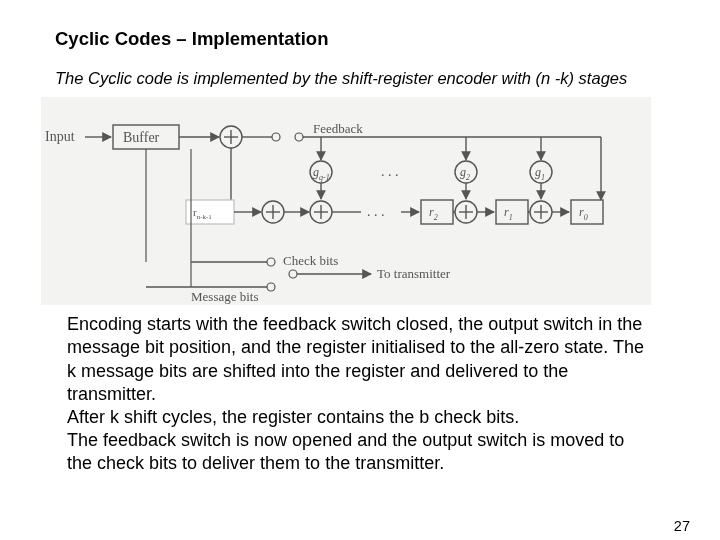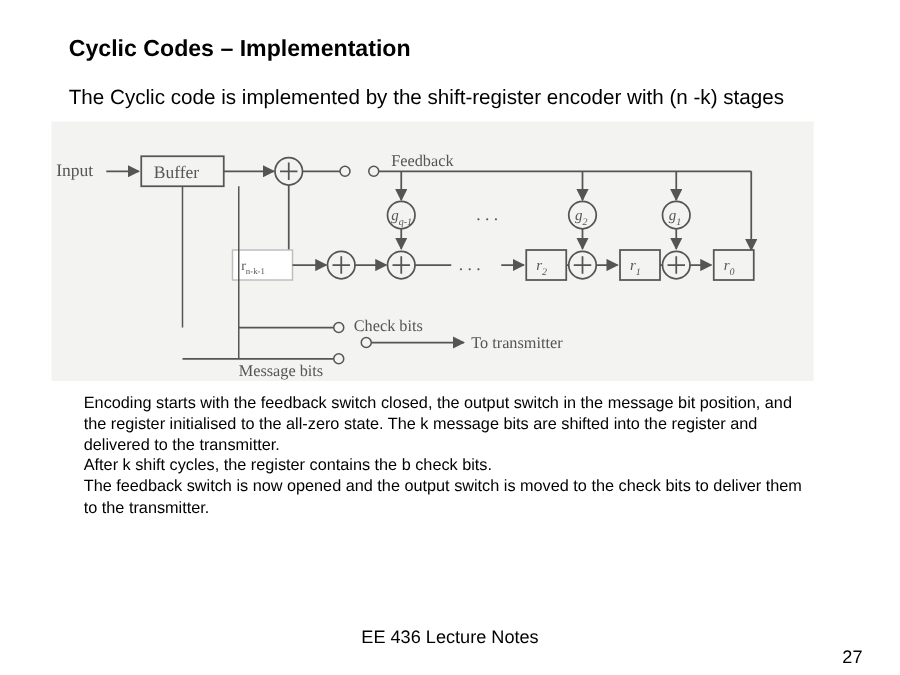--- a/index.html
+++ b/index.html
@@ -23,23 +23,24 @@
     font-size: 18.5px;
     font-weight: bold;
     color: #000;
     margin: 8px 0 18px 0;
   }
   .intro {
     font-size: 16.5px;
     color: #000;
     line-height: 1.3;
     margin-bottom: 8px;
+    font-style: italic;
   }
   .desc {
-    font-size: 13px;
+    font-size: 18px;
     color: #000;
     line-height: 1.28;
     margin: 4px 12px 0 12px;
   }
   .footer-center {
     position: absolute;
     bottom: 22px;
     left: 0;
     width: 720px;
     text-align: center;
@@ -172,15 +173,14 @@
     <circle cx="230" cy="190" r="4" fill="#f3f3f1" stroke="#555" stroke-width="1.2"></circle>
     <text x="150" y="204" font-size="13">Message bits</text>
 
     <circle cx="252" cy="177" r="4" fill="#f3f3f1" stroke="#555" stroke-width="1.2"></circle>
     <line x1="256" y1="177" x2="330" y2="177" stroke="#555" stroke-width="1.4" marker-end="url(#ah)"></line>
     <text x="336" y="181" font-size="13">To transmitter</text>
   </svg>
 
   <div class="desc">Encoding starts with the feedback switch closed, the output switch in the message bit position, and the register initialised to the all-zero state. The k message bits are shifted into the register and delivered to the transmitter.<br>After k shift cycles, the register contains the b check bits.<br>The feedback switch is now opened and the output switch is moved to the check bits to deliver them to the transmitter.</div>
 
-  <div class="footer-center">EE 436 Lecture Notes</div>
   <div class="footer-right">27</div>
 </div>
 
 </body></html>

